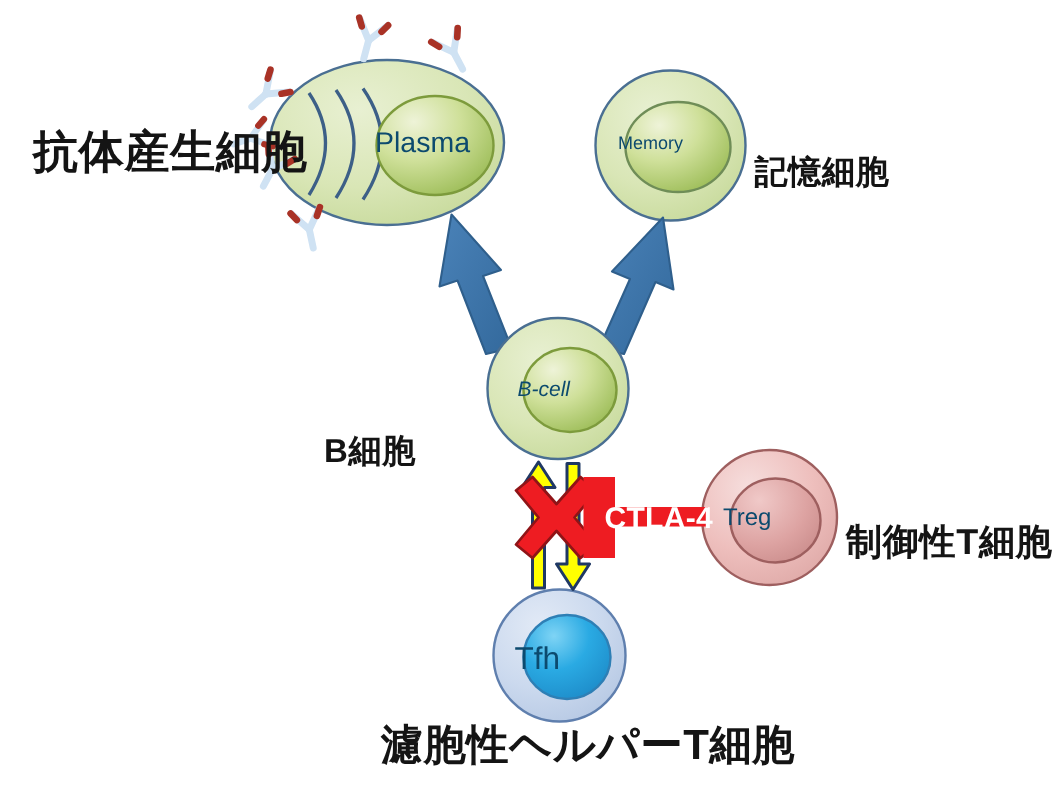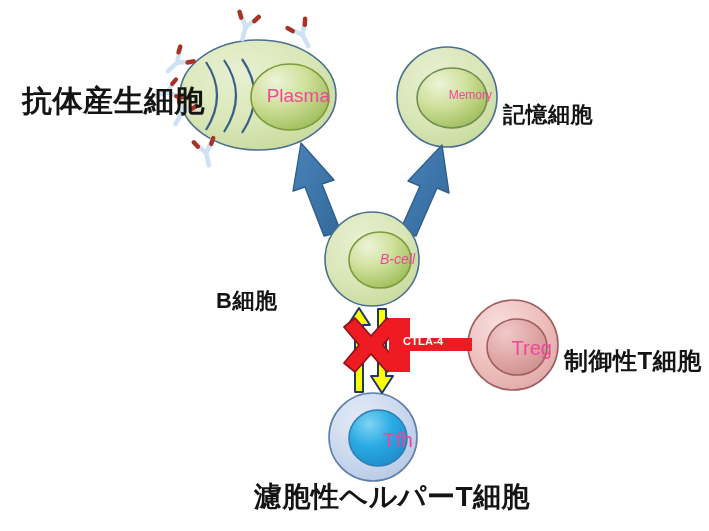--- a/index.html
+++ b/index.html
@@ -13,23 +13,23 @@
   #canvas{position:absolute;inset:0;width:709px;height:531px;}
   .jp-label{
     position:absolute;
     font-weight:bold;
     color:#141414;
     white-space:nowrap;
     letter-spacing:0.5px;
   }
   .cell-text{
     position:absolute;
-    color:#ec4899;
+    color:#0c4a6e;
     white-space:nowrap;
-    text-align:right;
+    text-align:left;
   }
   .ctla-text{
     position:absolute;
     color:#ffffff;
     font-weight:bold;
     white-space:nowrap;
     letter-spacing:0.2px;
   }
 </style>
 </head>
@@ -181,17 +181,17 @@
 <div class="jp-label" style="left:564px;top:345px;font-size:24px;">制御性T細胞</div>
 
 <div class="jp-label" style="left:254px;top:478px;font-size:28px;">濾胞性ヘルパーT細胞</div>
 
 <div class="cell-text" style="left:250px;top:85px;width:80px;font-size:19px;">Plasma</div>
 
 <div class="cell-text" style="left:412px;top:88px;width:80px;font-size:12px;">Memory</div>
 
 <div class="cell-text" style="left:345px;top:251px;width:70px;font-size:14px;font-style:italic;">B-cell</div>
 
-<div class="cell-text" style="left:482px;top:337px;width:70px;font-size:20px;">Treg</div>
+<div class="cell-text" style="left:482px;top:337px;width:70px;font-size:16px;">Treg</div>
 
 <div class="cell-text" style="left:343px;top:428px;width:70px;font-size:21px;">Tfh</div>
 
-<div class="ctla-text" style="left:403px;top:335px;font-size:11px;">CTLA-4</div>
+<div class="ctla-text" style="left:403px;top:335px;font-size:20px;">CTLA-4</div>
 
 </body></html>

